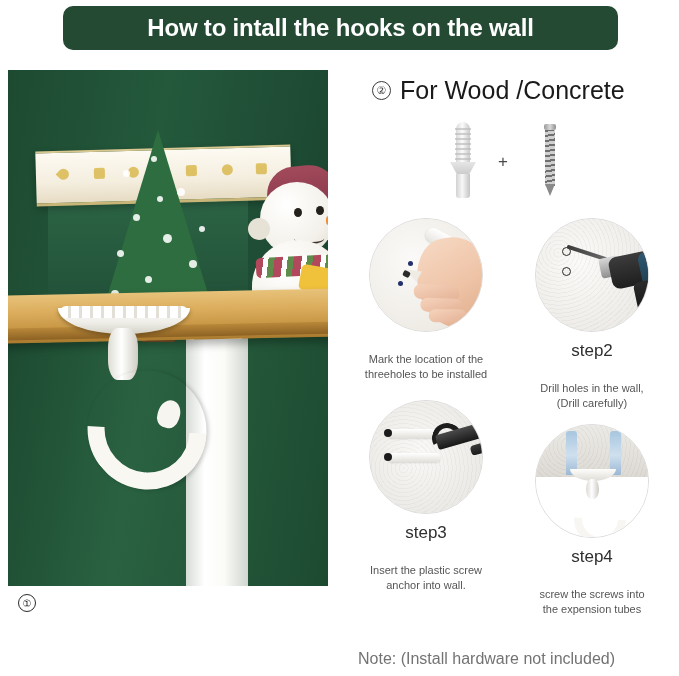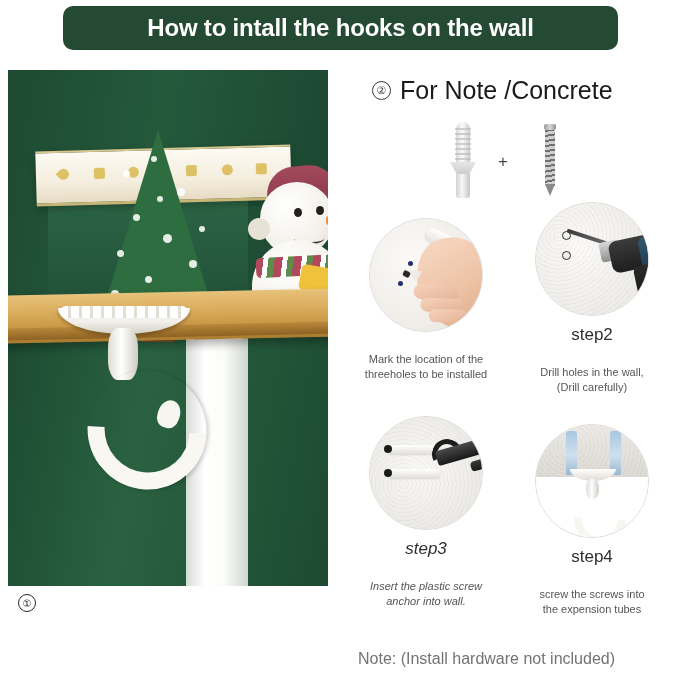--- a/index.html
+++ b/index.html
@@ -492,21 +492,21 @@
 
   <div class="ph-layer hook-plate"></div>
   <div class="ph-layer hook-plate-scallop"></div>
   <div class="ph-layer hook-neck"></div>
   <div class="ph-layer hook-curve"></div>
   <div class="ph-layer hook-tip"></div>
 </div>
 
 <div id="brick-heading">
   <span class="circ-num">②</span>
-  <span class="heading-text">For Note /Concrete</span>
+  <span class="heading-text">For Wood /Concrete</span>
 </div>
 
 <div id="hardware-row">
   <div class="anchor">
     <div class="anchor-shaft"></div>
     <div class="anchor-ribs"></div>
     <div class="anchor-wings"></div>
     <div class="anchor-collar"></div>
   </div>
   <span class="plus-sign">+</span>
@@ -528,38 +528,38 @@
       <div class="s1-finger" style="left:-2px;top:58px;width:42px;height:14px;transform:rotate(14deg);"></div>
       <div class="s1-finger" style="left:4px;top:70px;width:38px;height:13px;transform:rotate(12deg);"></div>
     </div>
     <div class="s1-tip"></div>
     <div class="s1-lead"></div>
   </div>
   <div class="step-caption">Mark the location of the
 threeholes to be installed</div>
 </div>
 
-<div class="step-cell" style="left:512px; top:202px;">
+<div class="step-cell" style="left:512px; top:218px;">
   <div class="step-circle">
     <div class="s2-wall"></div>
     <div class="s2-hole" style="left:26px;top:28px;"></div>
     <div class="s2-hole" style="left:26px;top:48px;"></div>
     <div class="s2-bit"></div>
     <div class="s2-chuck"></div>
     <div class="s2-drill-body"></div>
     <div class="s2-drill-back"></div>
     <div class="s2-handle"></div>
     <div class="s2-grip"></div>
   </div>
   <div class="step-label">step2</div>
   <div class="step-caption">Drill holes in the wall,
 (Drill carefully)</div>
 </div>
 
-<div class="step-cell" style="left:346px; top:416px;font-style:italic;">
+<div class="step-cell" style="left:346px; top:400px;">
   <div class="step-circle">
     <div class="s3-wall"></div>
     <div class="s3-anchor" style="left:18px;top:28px;width:52px;"></div>
     <div class="s3-anchor" style="left:18px;top:52px;width:52px;"></div>
     <div class="s3-dot" style="left:14px;top:28px;"></div>
     <div class="s3-dot" style="left:14px;top:52px;"></div>
     <div class="s3-claw"></div>
     <div class="s3-hammer-head"></div>
     <div class="s3-handle"></div>
   </div>

